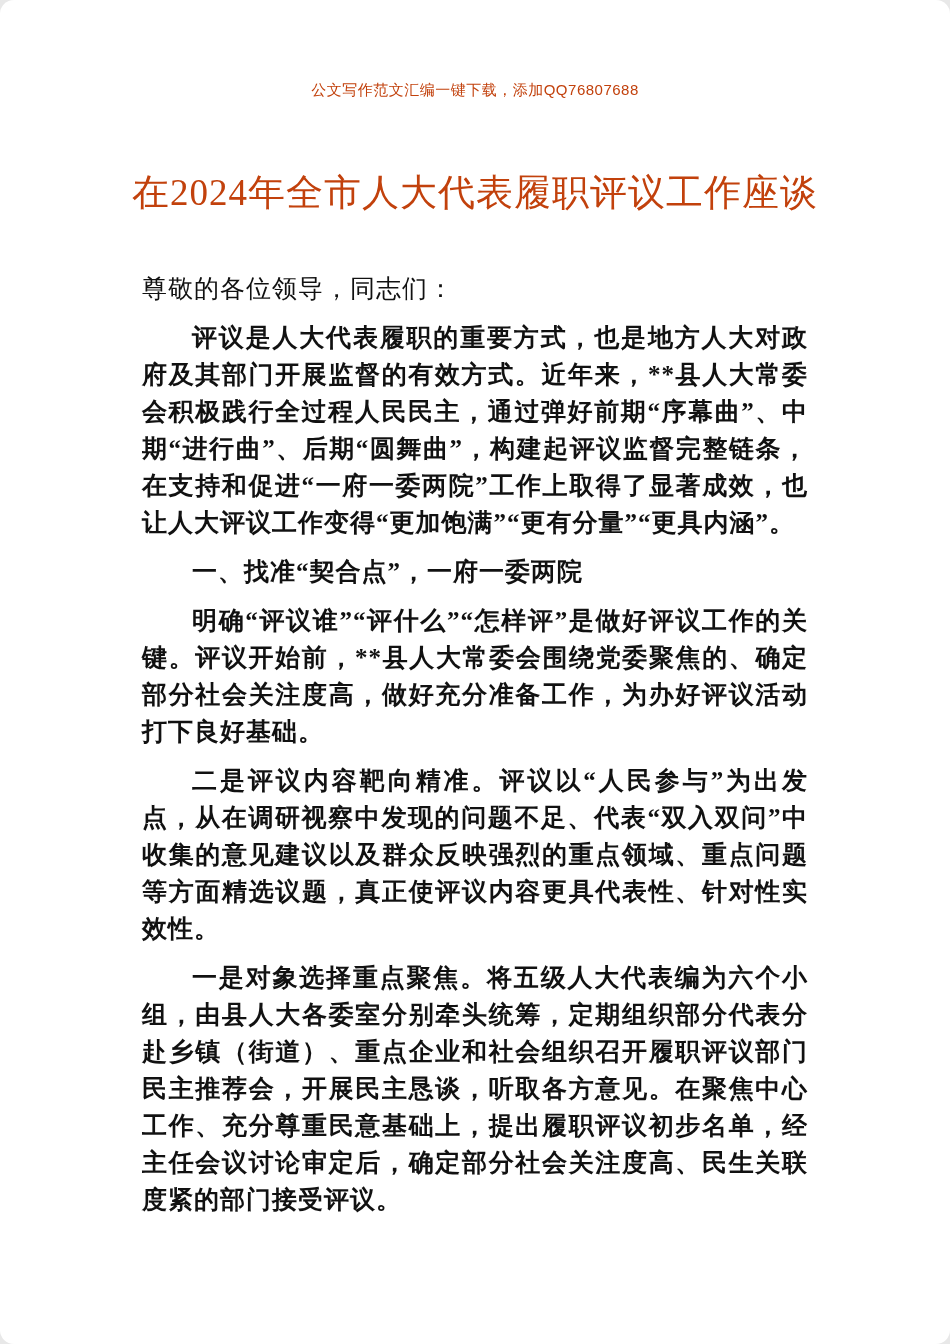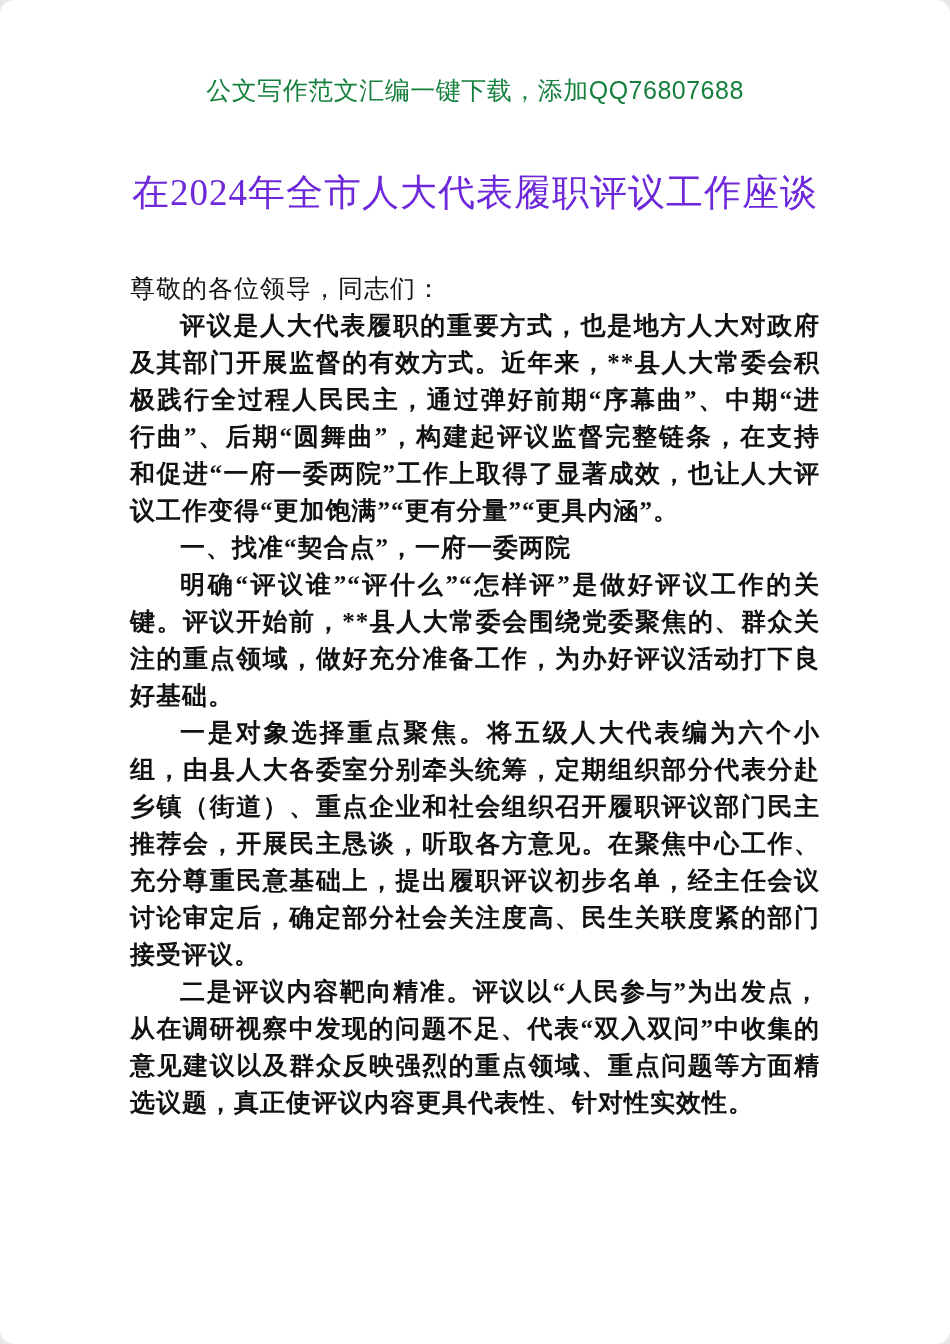--- a/index.html
+++ b/index.html
@@ -22,45 +22,45 @@
     width: 950px;
     height: 1344px;
     background: #ffffff;
     border-radius: 14px;
     box-sizing: border-box;
     padding: 78px 130px 0 130px;
     overflow: hidden;
   }
   .notice {
     text-align: center;
-    font-size: 25px;
+    font-size: 15px;
     line-height: 24px;
-    color: #15803d;
+    color: #c2410c;
     letter-spacing: 0.5px;
     font-family: "Liberation Sans", "DejaVu Sans", sans-serif;
   }
   .doc-title {
     margin-top: 58px;
     text-align: center;
     font-size: 37px;
     line-height: 66px;
-    color: #6d28d9;
+    color: #c2410c;
     font-weight: 400;
     letter-spacing: 1px;
   }
   .body-text {
     margin-top: 44px;
     color: #111111;
     font-size: 25px;
     line-height: 37px;
     letter-spacing: 1px;
     text-align: justify;
   }
   .body-text p {
-    margin: 0;
+    margin: 12px;
     padding: 0;
   }
   .body-text p.indent {
     text-indent: 2em;
     font-weight: bold;
   }
 </style>
 </head>
 <body>
 
@@ -70,19 +70,19 @@
     <div class="notice">公文写作范文汇编一键下载，添加QQ76807688</div>
 
     <div class="doc-title">
       <div>在2024年全市人大代表履职评议工作座谈</div>
     </div>
 
     <div class="body-text">
       <p>尊敬的各位领导，同志们：</p>
       <p class="indent">评议是人大代表履职的重要方式，也是地方人大对政府及其部门开展监督的有效方式。近年来，**县人大常委会积极践行全过程人民民主，通过弹好前期“序幕曲”、中期“进行曲”、后期“圆舞曲”，构建起评议监督完整链条，在支持和促进“一府一委两院”工作上取得了显著成效，也让人大评议工作变得“更加饱满”“更有分量”“更具内涵”。</p>
       <p class="indent">一、找准“契合点”，一府一委两院</p>
-      <p class="indent">明确“评议谁”“评什么”“怎样评”是做好评议工作的关键。评议开始前，**县人大常委会围绕党委聚焦的、群众关注的重点领域，做好充分准备工作，为办好评议活动打下良好基础。</p>
+      <p class="indent">明确“评议谁”“评什么”“怎样评”是做好评议工作的关键。评议开始前，**县人大常委会围绕党委聚焦的、确定部分社会关注度高，做好充分准备工作，为办好评议活动打下良好基础。</p>
+      <p class="indent">二是评议内容靶向精准。评议以“人民参与”为出发点，从在调研视察中发现的问题不足、代表“双入双问”中收集的意见建议以及群众反映强烈的重点领域、重点问题等方面精选议题，真正使评议内容更具代表性、针对性实效性。</p>
       <p class="indent">一是对象选择重点聚焦。将五级人大代表编为六个小组，由县人大各委室分别牵头统筹，定期组织部分代表分赴乡镇（街道）、重点企业和社会组织召开履职评议部门民主推荐会，开展民主恳谈，听取各方意见。在聚焦中心工作、充分尊重民意基础上，提出履职评议初步名单，经主任会议讨论审定后，确定部分社会关注度高、民生关联度紧的部门接受评议。</p>
-      <p class="indent">二是评议内容靶向精准。评议以“人民参与”为出发点，从在调研视察中发现的问题不足、代表“双入双问”中收集的意见建议以及群众反映强烈的重点领域、重点问题等方面精选议题，真正使评议内容更具代表性、针对性实效性。</p>
     </div>
 
   </div>
 </div>
 
 </body></html>

